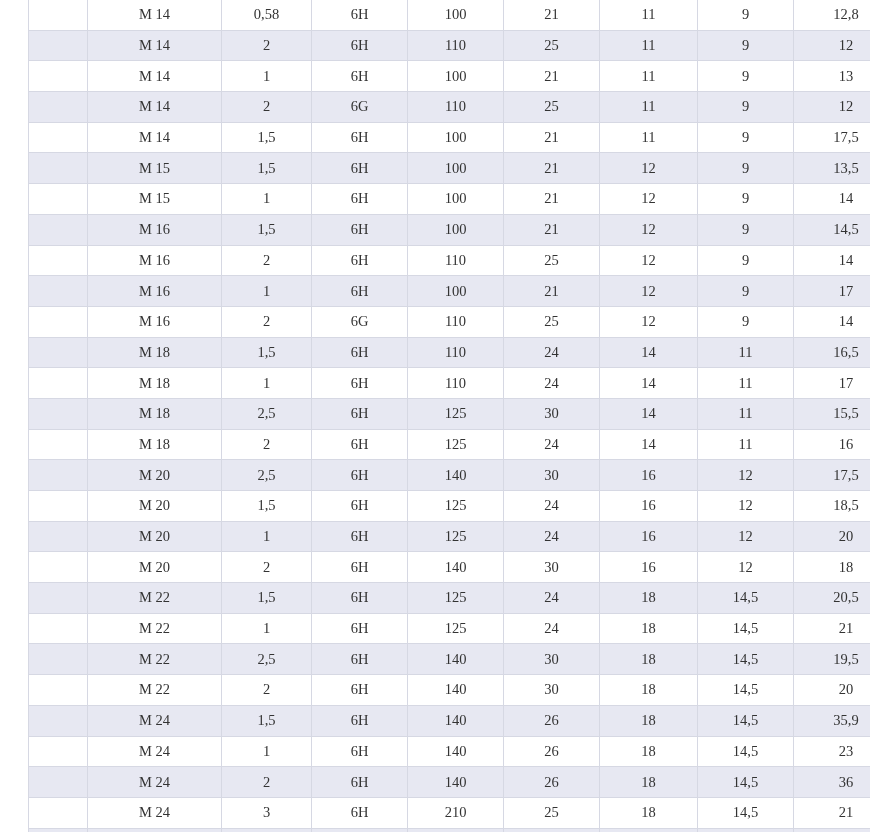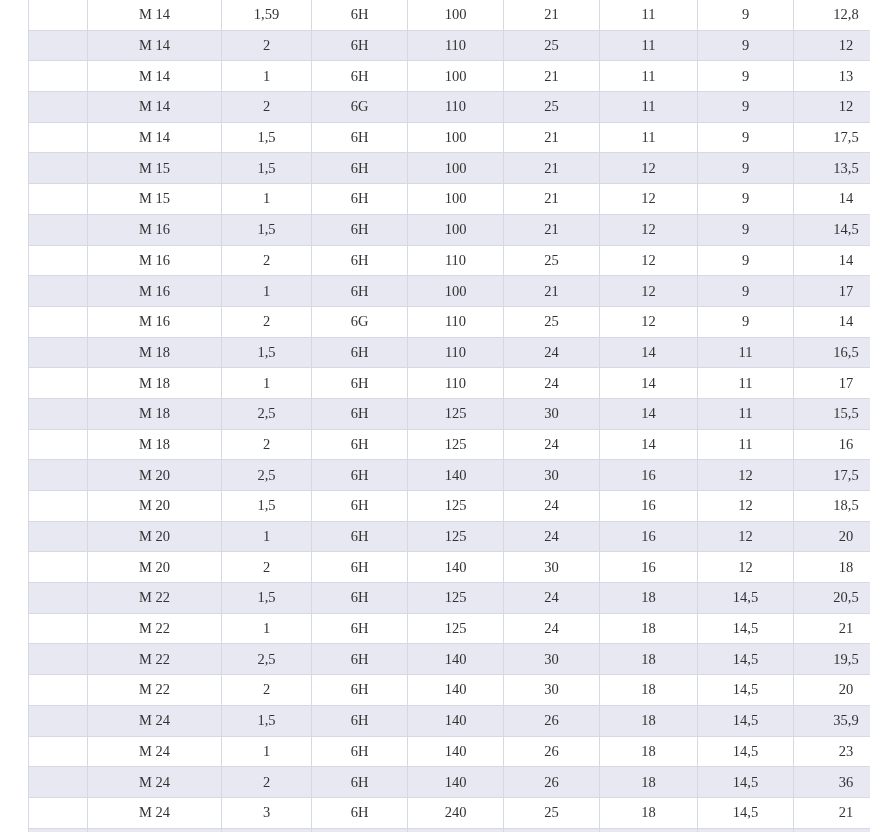--- a/index.html
+++ b/index.html
@@ -70,21 +70,21 @@
         <col class="c4">
       <col class="c5">
         <col class="c6">
         <col class="c7">
         <col class="c8">
     </colgroup>
     <tbody>
         <tr class="odd">
           <td></td>
           <td>M 14</td>
-          <td>1,59</td>
+          <td>0,58</td>
           <td>6H</td>
           <td>100</td>
           <td>21</td>
           <td>11</td>
           <td>9</td>
           <td>12,8</td>
         </tr>
         <tr class="even">
           <td></td>
           <td>M 14</td>
@@ -358,21 +358,21 @@
           <td>26</td>
           <td>18</td>
           <td>14,5</td>
           <td>36</td>
         </tr>
         <tr class="odd">
           <td></td>
           <td>M 24</td>
           <td>3</td>
           <td>6H</td>
-          <td>240</td>
+          <td>210</td>
           <td>25</td>
           <td>18</td>
           <td>14,5</td>
           <td>21</td>
         </tr>
         <tr class="even">
           <td></td>
           <td>M 25</td>
           <td>1,5</td>
           <td>6H</td>

